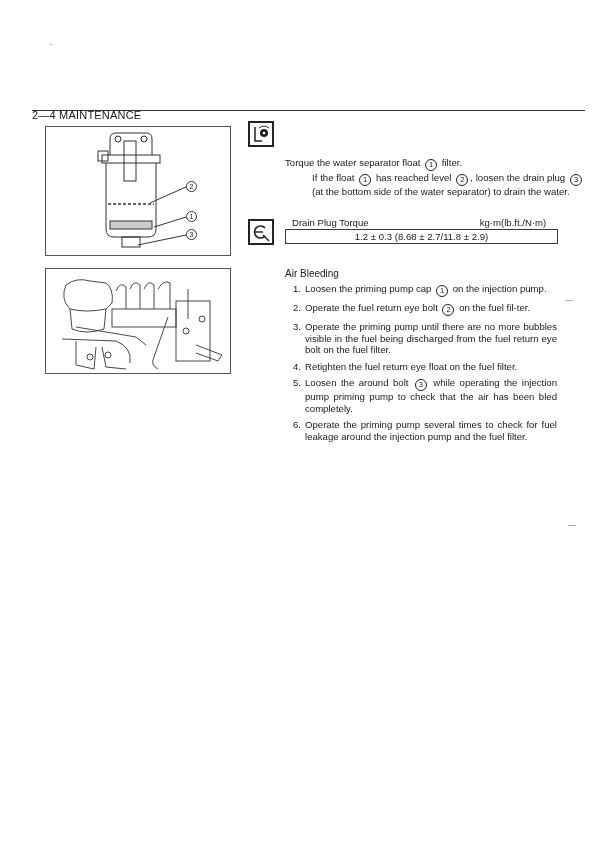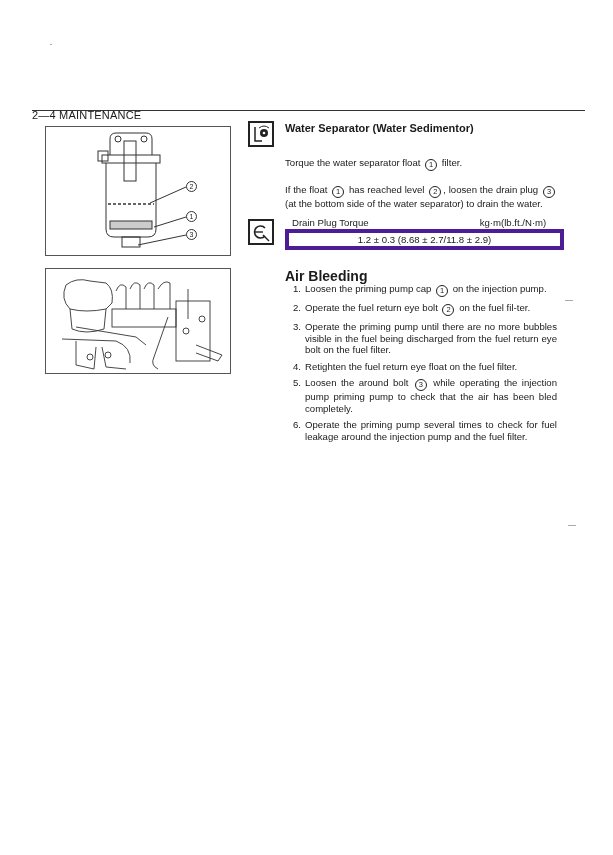--- a/index.html
+++ b/index.html
@@ -22,32 +22,32 @@
     .icon-box {
       border: 2px solid #222; width: 22px; height: 22px;
     }
     .icon-check { left: 248px; top: 121px; }
     .icon-torque { left: 248px; top: 219px; }
     .section-title {
       left: 285px; top: 121px; font-size: 11px; font-weight: bold; line-height: 14px;
     }
     .para { left: 285px; width: 272px; font-size: 9.6px; line-height: 11.5px; text-align: justify; }
     .p1 { top: 157px; }
-    .p2 { top: 184px; }
+    .p2 { top: 172px; margin-left: 27px; }
     .circ {
       display: inline-block; width: 10px; height: 10px; border: 1px solid #222; border-radius: 50%;
       font-size: 7.5px; line-height: 10px; text-align: center; vertical-align: -1px; margin: 0 2px;
     }
     .torque-label { left: 292px; top: 217px; font-size: 9.6px; }
     .torque-unit { left: 468px; top: 217px; font-size: 9.6px; width: 90px; text-align: center; }
     .torque-box {
-      left: 285px; top: 229px; width: 271px; height: 13px; border: 4px solid #4c1d95;
+      left: 285px; top: 229px; width: 271px; height: 13px; border: 1px solid #4c1d95;
       font-size: 9.6px; line-height: 13px; text-align: center;
     }
-    .air-title { left: 285px; top: 268px; font-size: 14px; font-weight: bold; }
+    .air-title { left: 285px; top: 268px; font-size: 10px; font-weight: normal; }
     .steps { left: 285px; top: 283px; width: 272px; }
     .step { display: flex; font-size: 9.6px; line-height: 11.5px; margin-bottom: 5px; }
     .step-num { width: 16px; flex: none; text-align: right; padding-right: 4px; }
     .step-text { flex: 1; text-align: justify; }
     .speck { width: 2px; height: 1px; background: #aaa; }
     .fig-label {
       font-size: 7px; width: 9px; height: 9px; border: 1px solid #333; border-radius: 50%;
       text-align: center; line-height: 9px; background: #fff;
     }
   </style>
@@ -109,21 +109,20 @@
 <div class="abs icon-box icon-check">
   <svg width="22" height="22" viewBox="0 0 22 22">
     <path d="M5 4 L5 18 L12 18" fill="none" stroke="#222" stroke-width="1.5"></path>
     <circle cx="14" cy="10" r="4" fill="#222"></circle>
     <circle cx="14" cy="10" r="1.3" fill="#fff"></circle>
     <path d="M9 5 Q14 1 19 5" fill="none" stroke="#222" stroke-width="1"></path>
   </svg>
 </div>
 
 <div class="abs section-title">
-  <div>Water Separator (Water Sedimentor)</div>
 </div>
 
 <div class="abs para p1">
   <span>Torque the water separator float</span>
   <span class="circ">1</span>
   <span>filter.</span>
 </div>
 
 <div class="abs para p2">
   <span>If the float</span>

